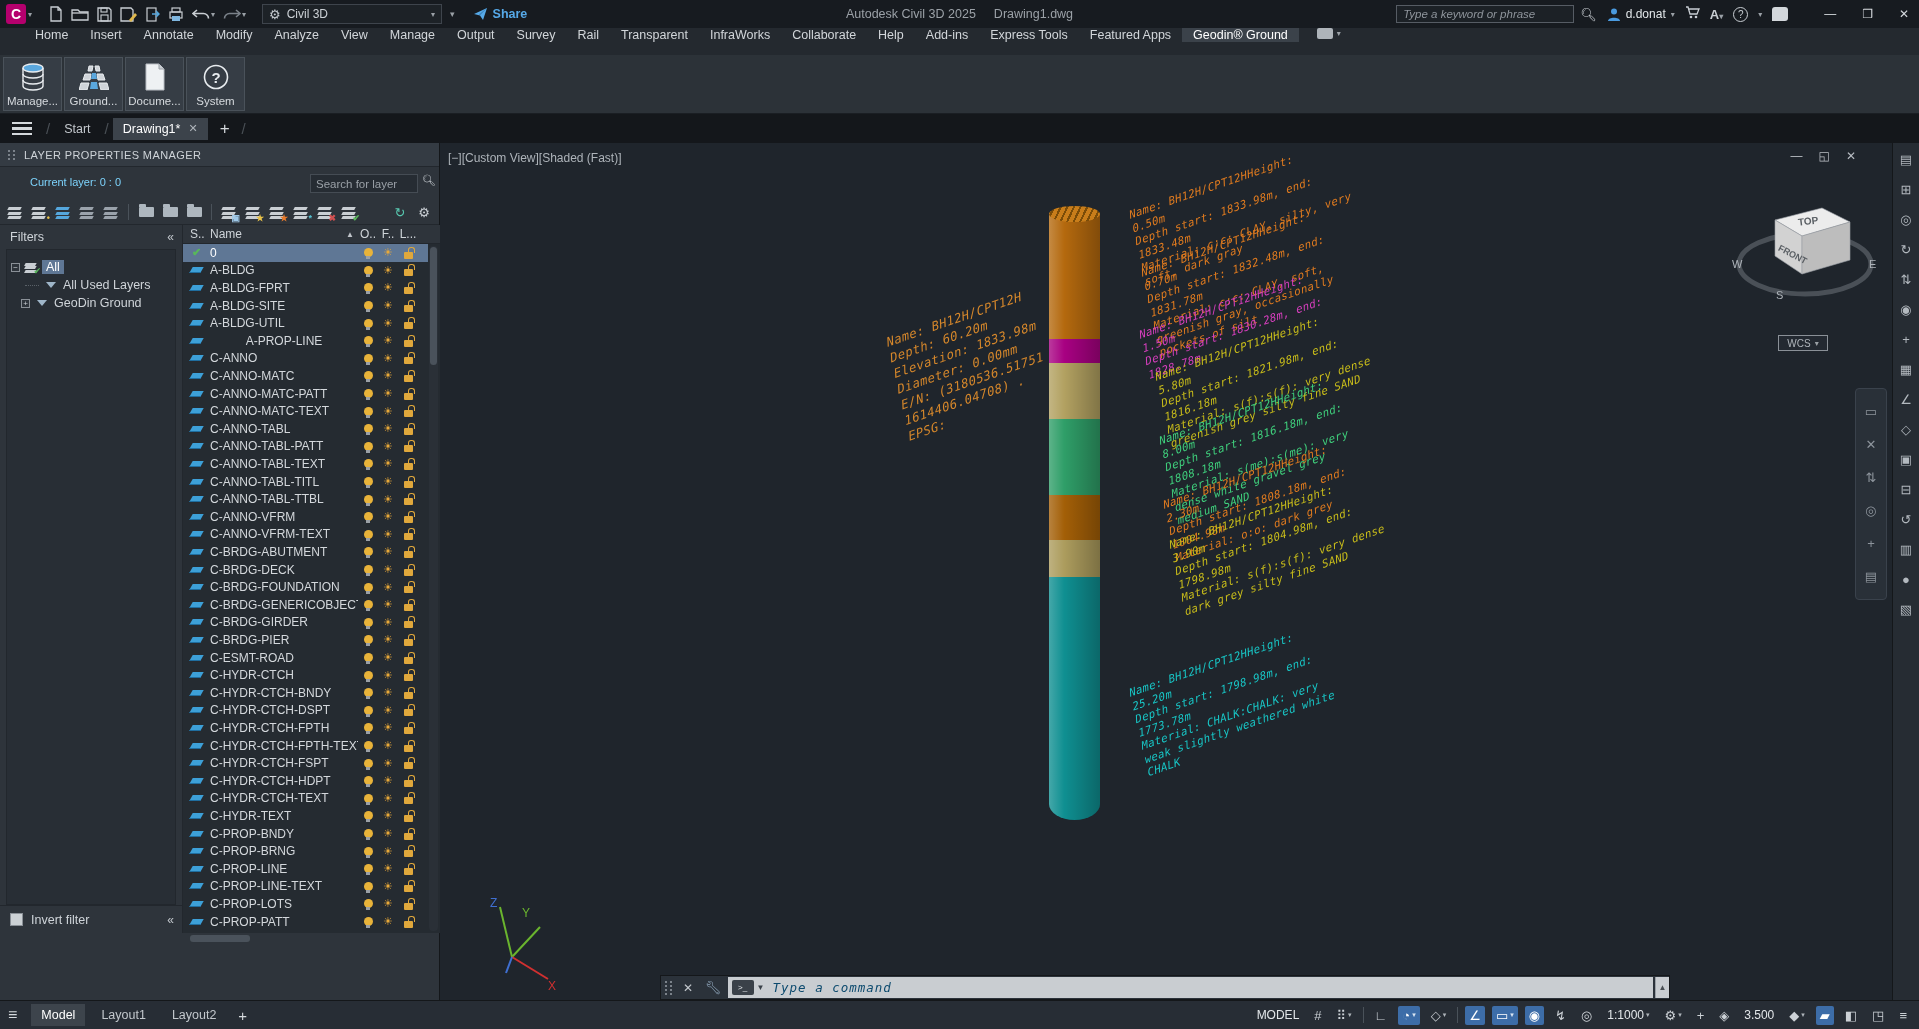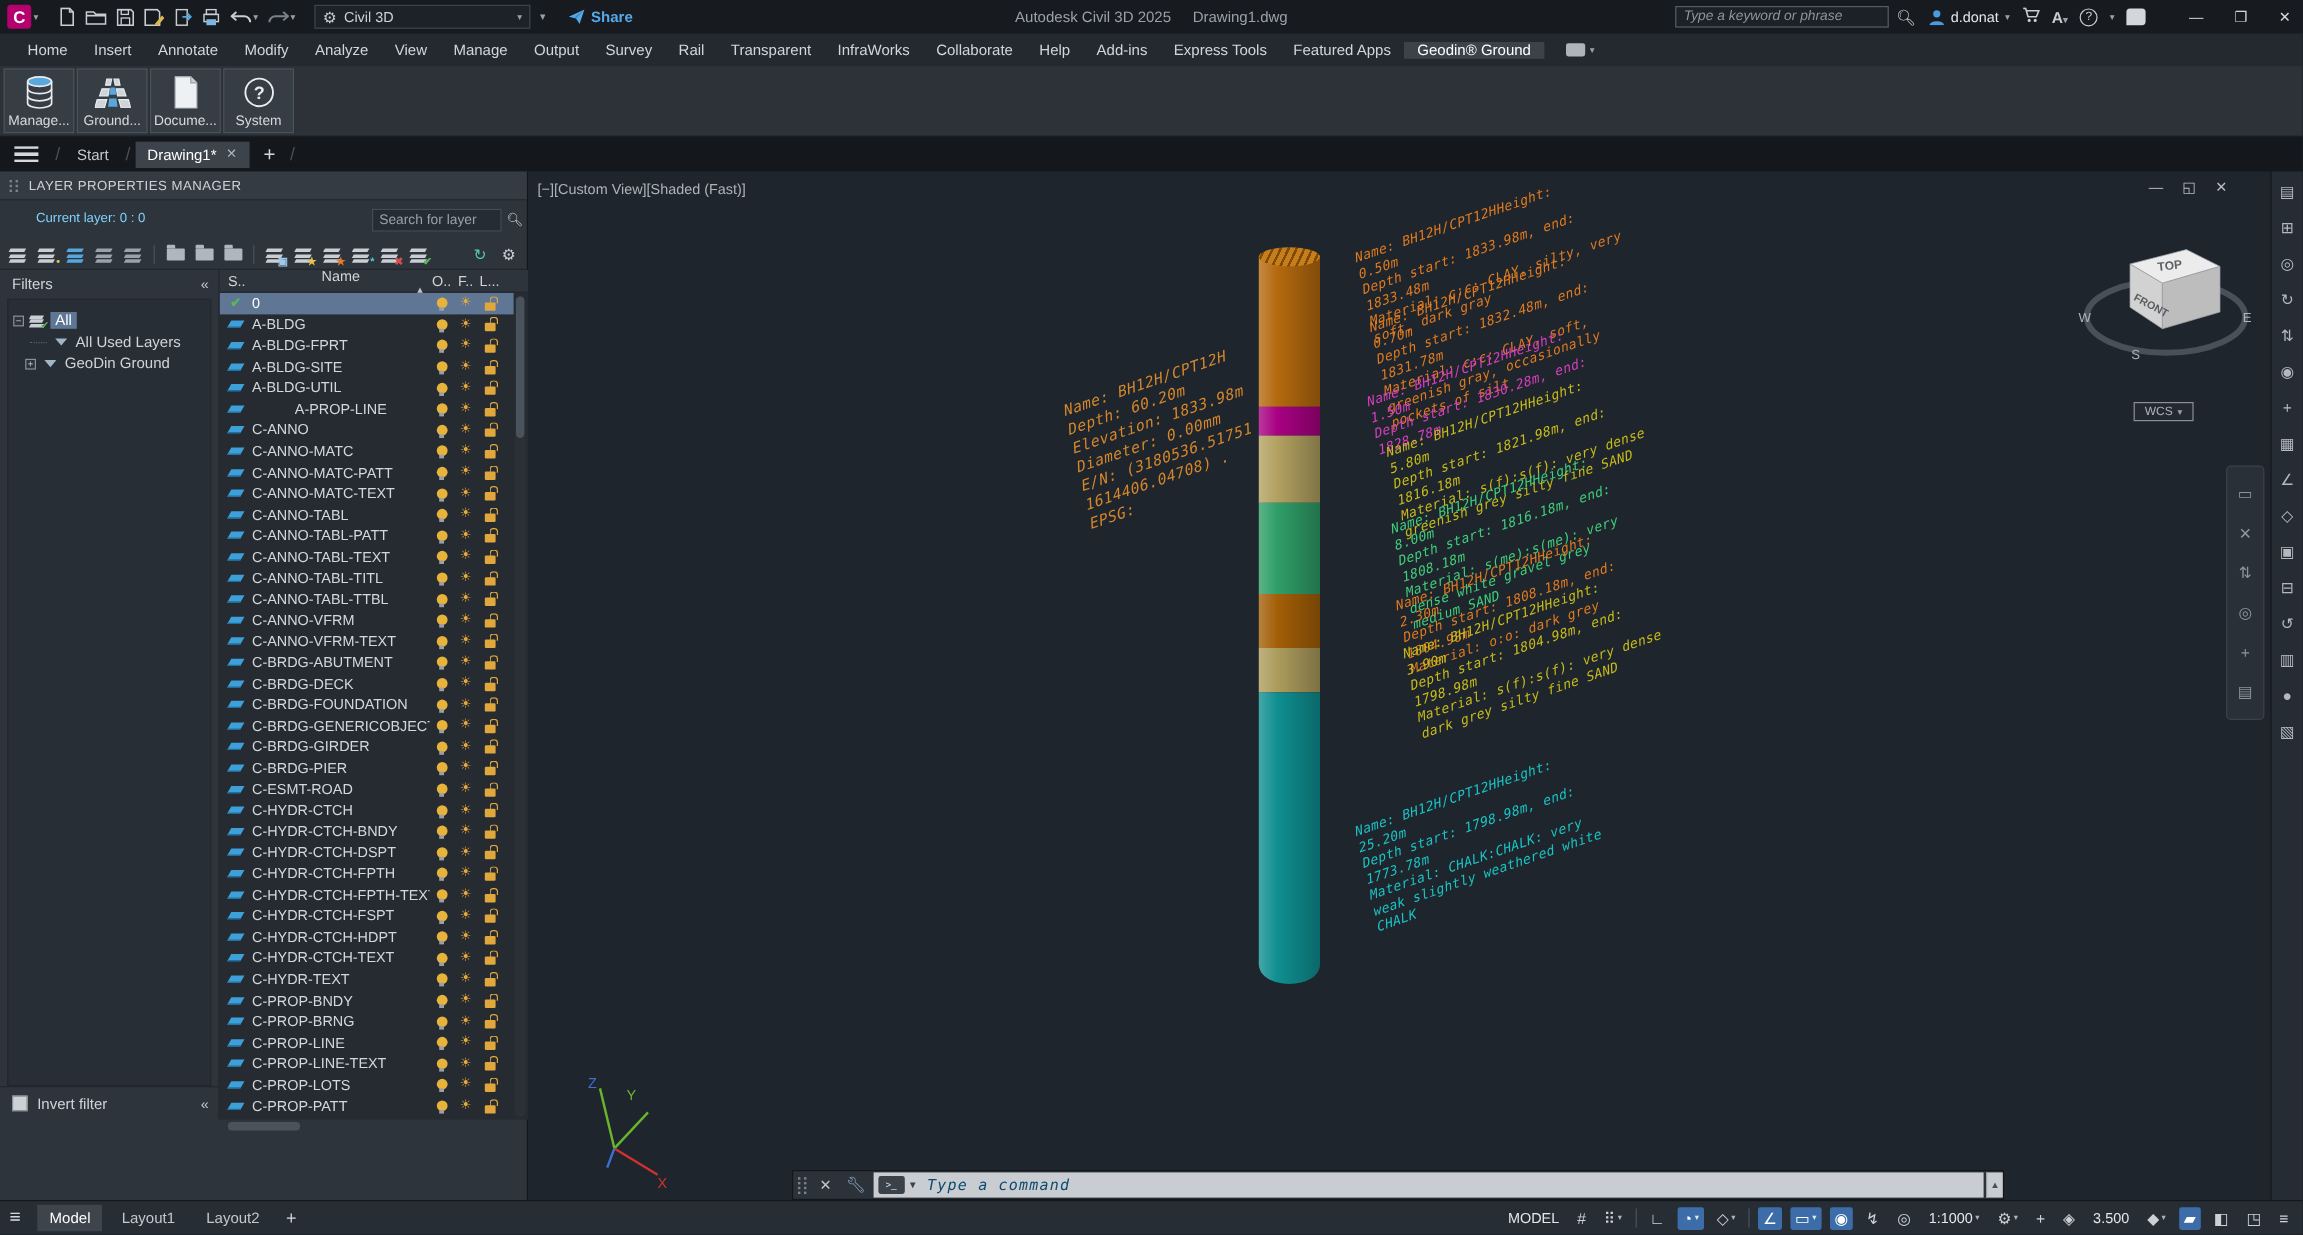--- a/index.html
+++ b/index.html
@@ -25,21 +25,21 @@
   .tb-center .doc { margin-left:18px; }
   .tb-right { margin-left:auto; display:flex; align-items:center; gap:10px; padding-right:10px; }
   .search-box { display:flex; align-items:center; gap:6px; }
   .search-box input { width:178px; height:18px; background:#1c2126; border:1px solid #565c64; color:#c3c8cd; font-size:11.5px; font-style:italic; padding:0 6px; outline:none; }
   .search-box input::placeholder { color:#8f959c; }
   .ico-g { color:#c9ced3; font-size:13px; }
   .user { display:flex; align-items:center; gap:5px; color:#e3e7ea; font-size:12px; }
   .win-controls { display:flex; align-items:center; gap:26px; margin-left:26px; color:#d5d9dd; font-size:12px; }
 
   
-  #ribbon-tabs { position:absolute; left:0; top:28px; width:1919px; height:27px; background:#24292f; display:flex; align-items:center; padding-left:12px; }
+  #ribbon-tabs { position:absolute; left:0; top:28px; width:1919px; height:27px; background:#24292f; display:flex; align-items:flex-start; padding-left:24px; }
   .rtab { display:flex; align-items:center; padding:0 11px; color:#d2d6da; font-size:12.5px; cursor:default; white-space:nowrap; }
   .rtab.active { background:#3b424a; color:#fff; }
   .ribbon-extra { display:flex; align-items:center; gap:4px; margin-left:10px; padding:0 8px; }
   .ribbon-extra .pic { width:16px; height:11px; background:#aeb4ba; border-radius:2px; }
 
   
   #ribbon-panels { position:absolute; left:0; top:55px; width:1919px; height:59px; background:#2c3238; border-bottom:1px solid #1a1e23; display:flex; align-items:stretch; gap:2px; padding:2px 0 2px 3px; }
   .panel-btn { width:59px; display:flex; flex-direction:column; align-items:center; justify-content:space-between; background:#363d45; border:1px solid #4a525a; padding:4px 2px 3px; cursor:default; }
   .panel-btn .p-icon { height:30px; display:flex; align-items:center; }
   .panel-btn .p-label { color:#d6dade; font-size:11.5px; white-space:nowrap; }
@@ -58,21 +58,21 @@
   #main { position:absolute; left:0; top:143px; width:1919px; height:857px; }
 
   
   #palette { position:absolute; left:0; top:0; width:440px; height:857px; background:#2e343b; border-right:1px solid #14171a; }
   .pal-title { height:24px; background:#343b43; border-bottom:1px solid #22272d; display:flex; align-items:center; gap:8px; padding:0 8px; }
   .grip { display:grid; grid-template-columns:3px 3px; gap:2px; }
   .grip i { width:2px; height:2px; background:#7b828a; }
   .pal-title span { font-size:11px; color:#ced3d8; letter-spacing:.4px; }
   .pal-cur { position:relative; height:33px; }
   .pal-cur .curlab { position:absolute; left:30px; top:9px; font-size:11px; color:#7dd3fc; }
-  .pal-search { position:absolute; left:310px; top:7px; display:flex; align-items:center; gap:4px; }
+  .pal-search { position:absolute; left:310px; top:7px; display:flex; align-items:flex-start; gap:4px; }
   .pal-search input { width:108px; height:19px; background:#262c33; border:1px solid #454c54; color:#c3c8cd; font-size:11.5px; padding:0 5px; outline:none; }
   .pal-search input::placeholder { color:#9aa0a7; }
   .pal-toolbar { height:25px; display:flex; align-items:center; gap:6px; padding:0 6px; border-bottom:1px solid #22272d; }
   .tb-sep { width:1px; height:16px; background:#4a525a; margin:0 2px; }
   .tb-spacer { flex:1; }
   .tbicon { position:relative; width:18px; height:16px; display:flex; align-items:center; justify-content:center; }
   .lyrbase { position:relative; width:14px; height:10px; }
   .lyrbase i { position:absolute; left:0; width:13px; height:3px; background:#c9ced3; transform:skewX(-28deg); }
   .lyrbase i:nth-child(1){ top:0; } .lyrbase i:nth-child(2){ top:4.5px; } .lyrbase i:nth-child(3){ top:9px; }
   .lyrbase.blue i { background:#55a7dd; }
@@ -94,21 +94,21 @@
   .mini-lyr i:nth-child(1){top:0;} .mini-lyr i:nth-child(2){top:3.5px;} .mini-lyr i:nth-child(3){top:7px;}
   .mini-lyr .chk { position:absolute; right:-4px; bottom:-4px; color:#58b85a; font-size:9px; }
   .tree-indent { width:14px; border-bottom:1px dotted #5a6168; height:1px; margin-left:4px; }
   .invert-row { height:28px; border-top:1px solid #22272d; display:flex; align-items:center; gap:8px; padding:0 10px; color:#cfd4d9; font-size:12.5px; justify-content:flex-start; }
   .checkbox { width:13px; height:13px; background:#ccd1d5; border:1px solid #8a9097; }
   .invert-row .chev2 { margin-left:auto; }
 
   .list-col { flex:1; display:flex; flex-direction:column; position:relative; }
   .list-head { height:19px; display:flex; align-items:center; border-bottom:1px solid #22272d; color:#cfd4d9; font-size:12px; background:#2e343b; }
   .col-s { width:27px; padding-left:7px; }
-  .col-name { width:148px; display:flex; align-items:center;flex-direction:column; }
+  .col-name { width:148px; display:flex; align-items:center; }
   .col-name .sort { margin-left:auto; font-size:8px; color:#c0c5ca; padding-right:4px; }
   .col-ofl { width:20px; text-align:center; }
   .list-rows { position:relative; flex:1; background:#252b31; overflow:hidden; }
   .lrow { position:absolute; left:0; width:245px; height:17.6px; display:flex; align-items:center; font-size:12px; color:#d4d8dc; }
   .lrow.sel { background:#5f7795; color:#fff; }
   .lrow .s-cell { width:27px; display:flex; justify-content:center; }
   .lrow .n-cell { width:148px; white-space:nowrap; overflow:hidden; }
   .para { width:11px; height:6px; background:#3da0d8; transform:skewX(-30deg); border-bottom:1px solid #1f6ea0; }
   .chk-green { color:#58b85a; font-size:11px; font-weight:bold; }
   .cell20 { width:20px; display:flex; justify-content:center; }

